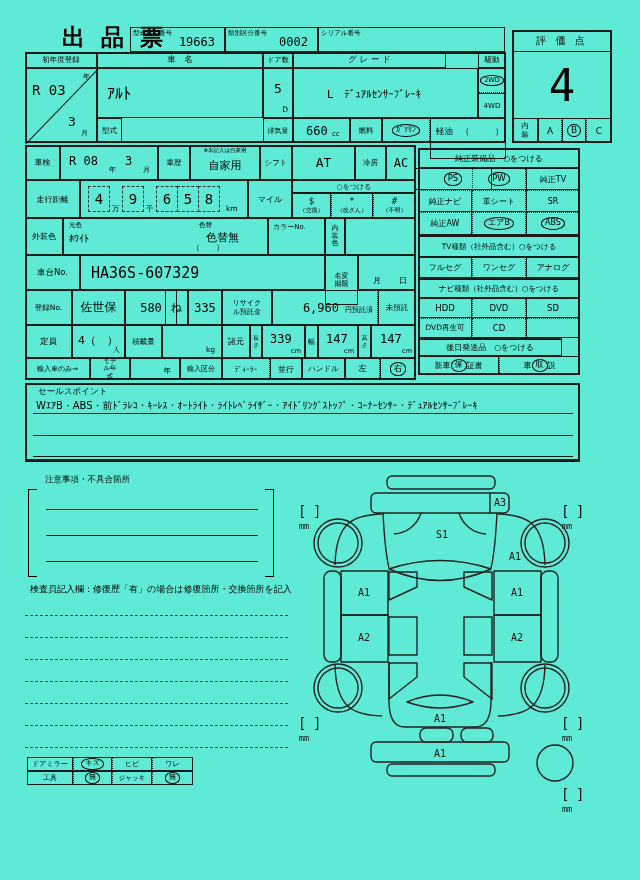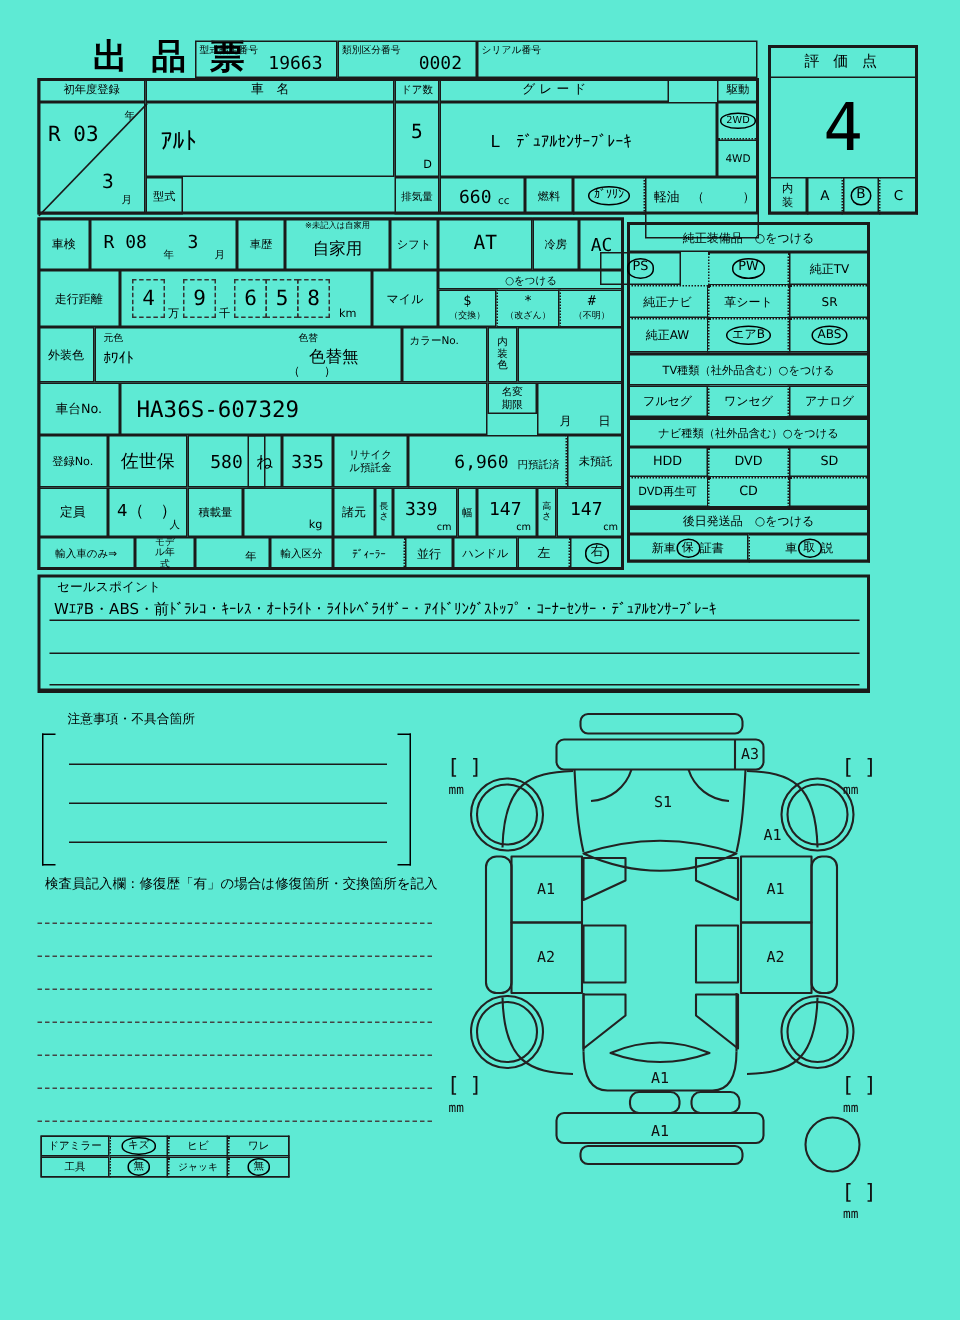--- a/index.html
+++ b/index.html
@@ -95,21 +95,21 @@
   </div>
   <div class="c ctr dotR" style="left:538px;top:118px;width:24px;height:25px;font-size:9px">A</div>
   <div class="c ctr" style="left:562px;top:118px;width:24px;height:25px">
     <span class="circ" style="font-size:9px">B</span>
   </div>
   <div class="c ctr dotL" style="left:586px;top:118px;width:26px;height:25px;font-size:9px">C</div>
 
   <div class="c" style="left:418px;top:148px;width:162px;height:227px;border-width:2px"></div>
   <div class="c ctr" style="left:418px;top:148px;width:162px;height:20px;font-size:8px">純正装備品　○をつける</div>
 
-  <div class="c ctr" style="left:400px;top:168px;width:54px;height:22px">
+  <div class="c ctr" style="left:414px;top:168px;width:78px;height:22px">
       <span class="circ" style="font-size:8.5px">PS</span>
     </div>
   <div class="c ctr dotL dotR" style="left:472px;top:168px;width:54px;height:22px">
       <span class="circ" style="font-size:8.5px">PW</span>
     </div>
   <div class="c ctr" style="left:526px;top:168px;width:54px;height:22px;font-size:8px">純正TV</div>
 
   <div class="c ctr dotT" style="left:418px;top:190px;width:54px;height:22px;font-size:8px">純正ナビ</div>
   <div class="c ctr dotT dotL dotR" style="left:472px;top:190px;width:54px;height:22px;font-size:8px">革シート</div>
   <div class="c ctr dotT" style="left:526px;top:190px;width:54px;height:22px;font-size:8px">SR</div>
@@ -128,21 +128,21 @@
   <div class="c ctr" style="left:526px;top:257px;width:54px;height:21px;font-size:8px">アナログ</div>
 
   <div class="c ctr" style="left:418px;top:278px;width:162px;height:20px;border-top-width:2px;font-size:7.5px">ナビ種類（社外品含む）○をつける</div>
   <div class="c ctr" style="left:418px;top:298px;width:54px;height:20px;font-size:8.5px">HDD</div>
   <div class="c ctr dotL dotR" style="left:472px;top:298px;width:54px;height:20px;font-size:8.5px">DVD</div>
   <div class="c ctr" style="left:526px;top:298px;width:54px;height:20px;font-size:8.5px">SD</div>
   <div class="c ctr dotT" style="left:418px;top:318px;width:54px;height:20px;font-size:7.5px">DVD再生可</div>
   <div class="c ctr dotT dotL dotR" style="left:472px;top:318px;width:54px;height:20px;font-size:8.5px">CD</div>
   <div class="c ctr dotT" style="left:526px;top:318px;width:54px;height:20px;font-size:8.5px"></div>
 
-  <div class="c ctr" style="left:418px;top:338px;width:162px;height:18px;border-top-width:2px;font-size:8px">後日発送品　○をつける</div>
+  <div class="c ctr" style="left:418px;top:338px;width:144px;height:18px;border-top-width:2px;font-size:8px">後日発送品　○をつける</div>
   <div class="c ctr" style="left:418px;top:356px;width:81px;height:19px;font-size:8px">
     <span>新車</span>
       <span class="circ" style="font-size:8px">保</span>
       <span>証書</span>
   </div>
   <div class="c ctr dotL" style="left:499px;top:356px;width:81px;height:19px;font-size:8px">
     <span>車</span>
       <span class="circ" style="font-size:8px">取</span>
       <span>説</span>
   </div>
@@ -204,21 +204,21 @@
   </div>
   <div class="c ctr" style="left:325px;top:218px;width:20px;height:37px">
     <div class="v" style="font-size:7px">内装色</div>
   </div>
   <div class="c" style="left:345px;top:218px;width:71px;height:37px"></div>
 
   <div class="c ctr" style="left:25px;top:255px;width:55px;height:35px;font-size:8.5px">車台No.</div>
   <div class="c" style="left:80px;top:255px;width:245px;height:35px">
     <span class="abs mono" style="left:10px;top:8px;font-size:15px">HA36S-607329</span>
   </div>
-  <div class="c ctr" style="left:325px;top:255px;width:33px;height:21px">
+  <div class="c ctr" style="left:325px;top:255px;width:33px;height:50px">
     <div class="wrap2" style="font-size:7px">名変期限</div>
   </div>
   <div class="c" style="left:358px;top:255px;width:58px;height:35px">
     <span class="abs" style="left:14px;bottom:3px;font-size:8px">月</span>
     <span class="abs" style="right:8px;bottom:3px;font-size:8px">日</span>
   </div>
 
   <div class="c ctr" style="left:25px;top:290px;width:47px;height:35px;font-size:7.5px">登録No.</div>
   <div class="c ctr" style="left:72px;top:290px;width:53px;height:35px;font-size:12px">佐世保</div>
   <div class="c ctr mono" style="left:125px;top:290px;width:52px;height:35px;font-size:12px">580</div>

